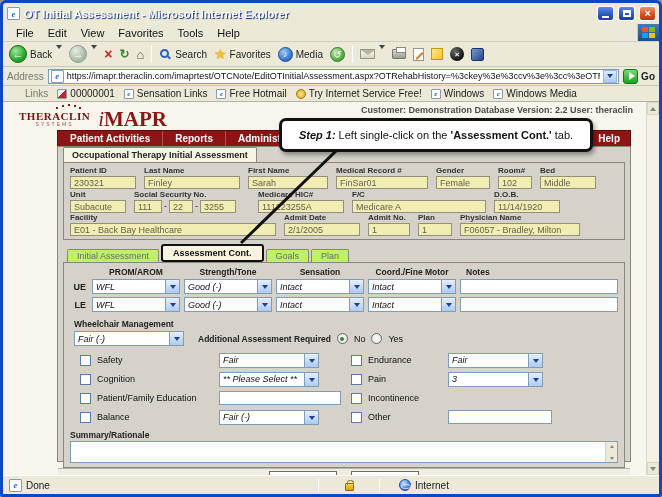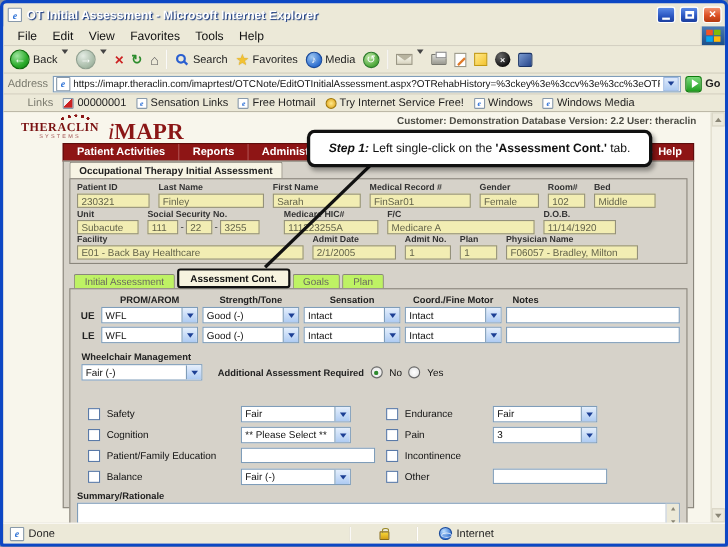--- a/index.html
+++ b/index.html
@@ -122,34 +122,34 @@
 
   .tab-panel{flex:0 0 185px;border:1px solid #8a867c;background:#D6D2C9;padding:4px 6px;}
   .rom-head,.rom-row{display:flex;gap:4px;align-items:center;}
   .rom-head{margin-bottom:2px;}
   .rh{font-size:8.5px;font-weight:bold;color:#222;text-align:center;flex:0 0 88px;}
   .rh.name{flex:0 0 18px;} .rh.notes{flex:1;text-align:left;padding-left:6px;}
   .rom-row{margin-bottom:3px;}
   .rname{flex:0 0 18px;font-size:9px;font-weight:bold;color:#222;text-align:right;padding-right:2px;}
   .sel{height:15px;background:#fff;border:1px solid #7F9DB9;display:flex;align-items:center;overflow:hidden;}
   .sel.c88{flex:0 0 88px;} 
-  .sel-t{flex:1;font-size:9px;color:#111;padding-left:3px;white-space:nowrap;overflow:hidden;}
+  .sel-t{flex:1;font-size:9px;color:#111;padding-left:3px;white-space:nowrap;overflow:hidden;font-style:italic;}
   .sel-b{flex:0 0 14px;align-self:stretch;background:linear-gradient(180deg,#e5effc,#aecbf2);border-left:1px solid #7F9DB9;display:flex;align-items:center;justify-content:center;}
   .sel-b::after{content:"";border:3px solid transparent;border-top:4px solid #1c3f94;margin-top:4px;}
   .tinput{height:15px;background:#fff;border:1px solid #7F9DB9;flex:1;}
   .mid{display:flex;align-items:flex-end;gap:14px;margin:7px 0 2px 4px;}
   .fgroup .fl{font-size:8.5px;font-weight:bold;color:#222;margin-bottom:2px;}
   .w205{width:205px;}
   .addl{display:flex;align-items:center;gap:6px;padding-bottom:2px;}
   .addl-l{font-size:8.5px;font-weight:bold;color:#222;}
   .radio{width:11px;height:11px;border-radius:50%;border:1px solid #6a6a6a;background:radial-gradient(#fff,#e0e0e0);display:inline-block;position:relative;}
   .radio.on::after{content:"";position:absolute;left:2.5px;top:2.5px;width:4px;height:4px;border-radius:50%;background:#2e8a2e;}
   .rlabel{font-size:9px;color:#111;}
 
-  .checks{display:flex;margin-top:22px;}
+  .checks{display:flex;margin-top:6px;}
   .ck-col{flex:1;display:flex;flex-direction:column;gap:3px;}
   .ck-row{display:flex;align-items:center;height:16px;}
   .ck-col.left{padding-left:10px;} .ck-col.right{padding-left:4px;}
   .cb{width:11px;height:11px;background:#fff;border:1px solid #5a7aa8;flex:0 0 11px;}
   .ck-l{font-size:9px;color:#111;margin-left:6px;}
   .ck-col.left .ck-l{width:122px;} .ck-col.right .ck-l{width:80px;}
   .sel.c100{flex:0 0 100px;} .sel.c95{flex:0 0 95px;}
   .ck-input{height:14px;background:#fff;border:1px solid #7F9DB9;}
   .ck-input.edu{width:122px;} .ck-input.oth{width:104px;}
 

